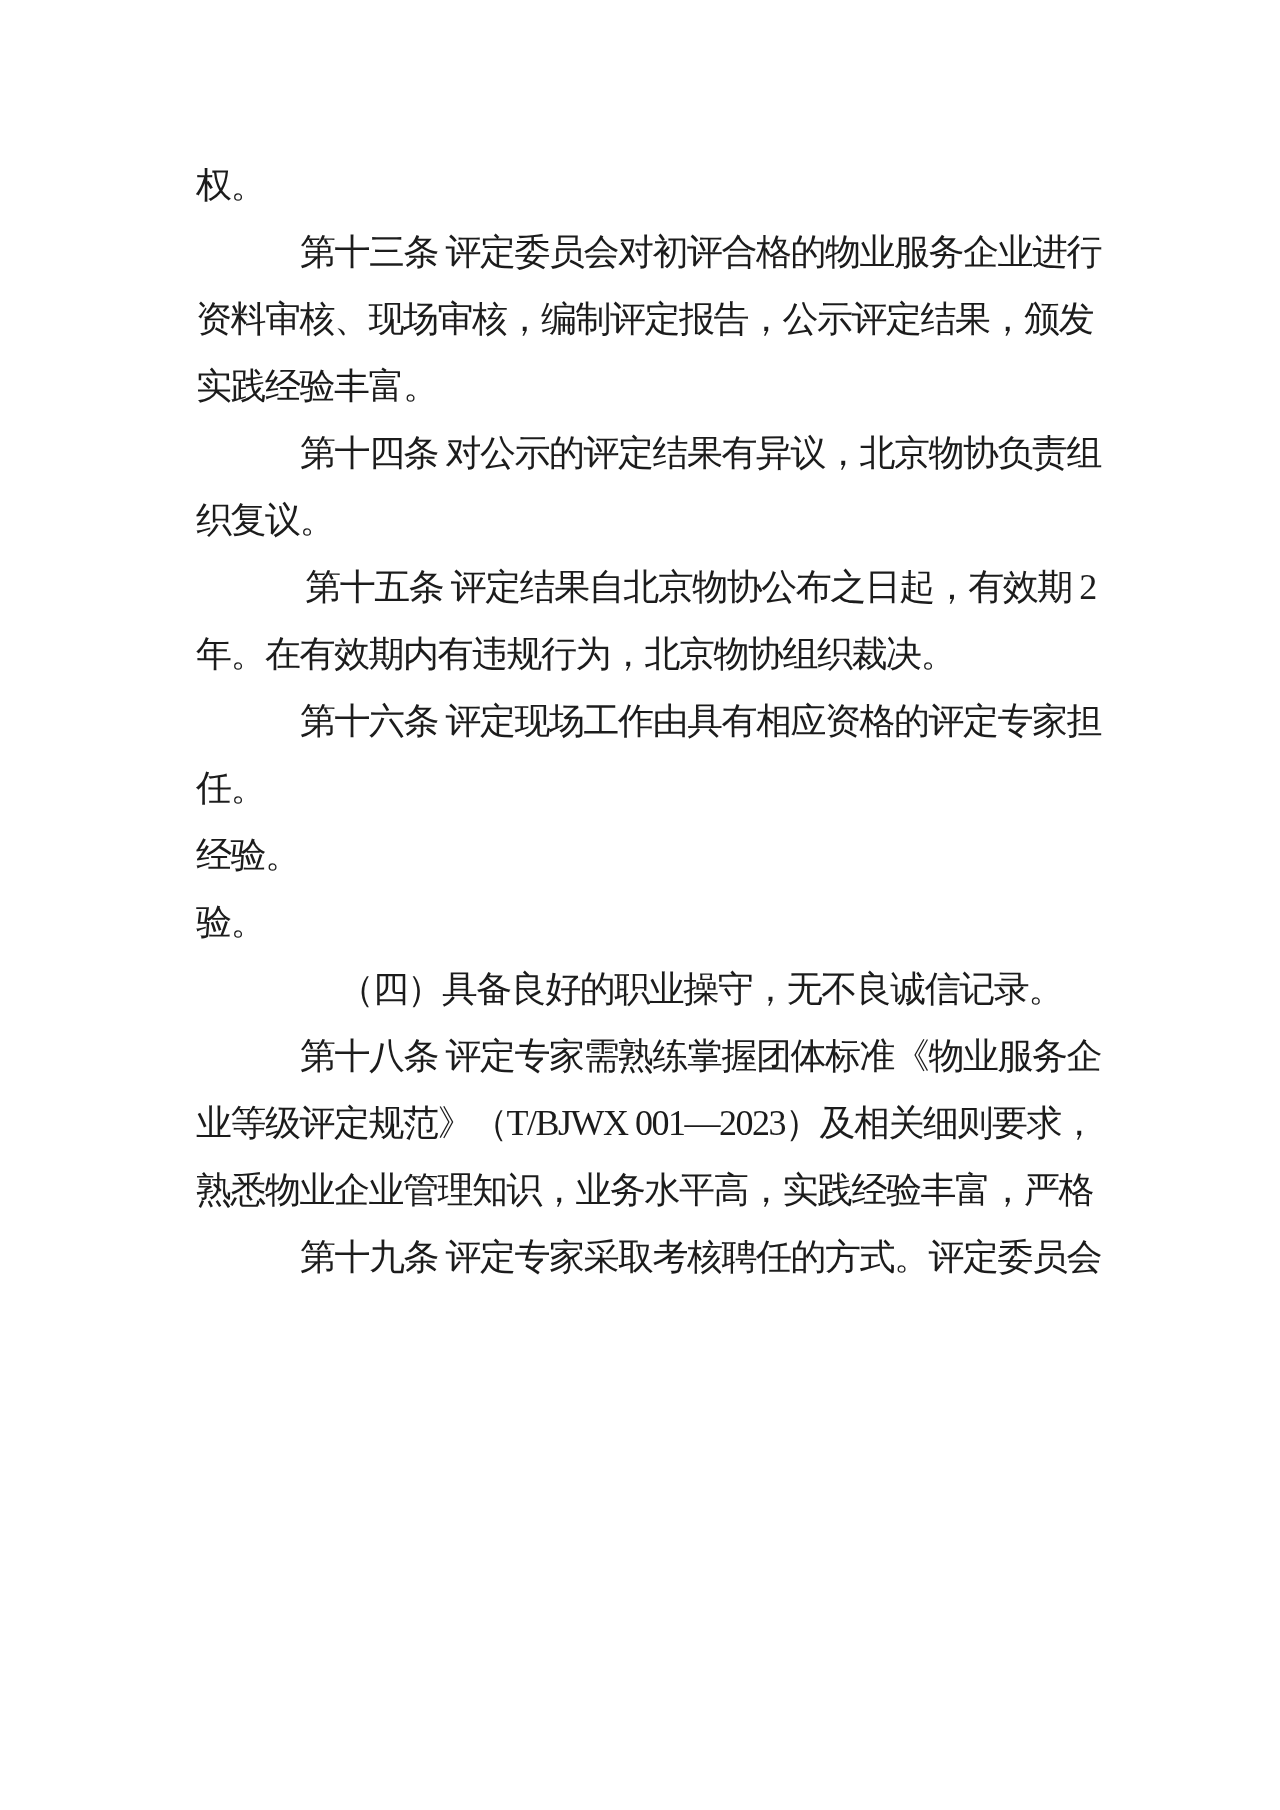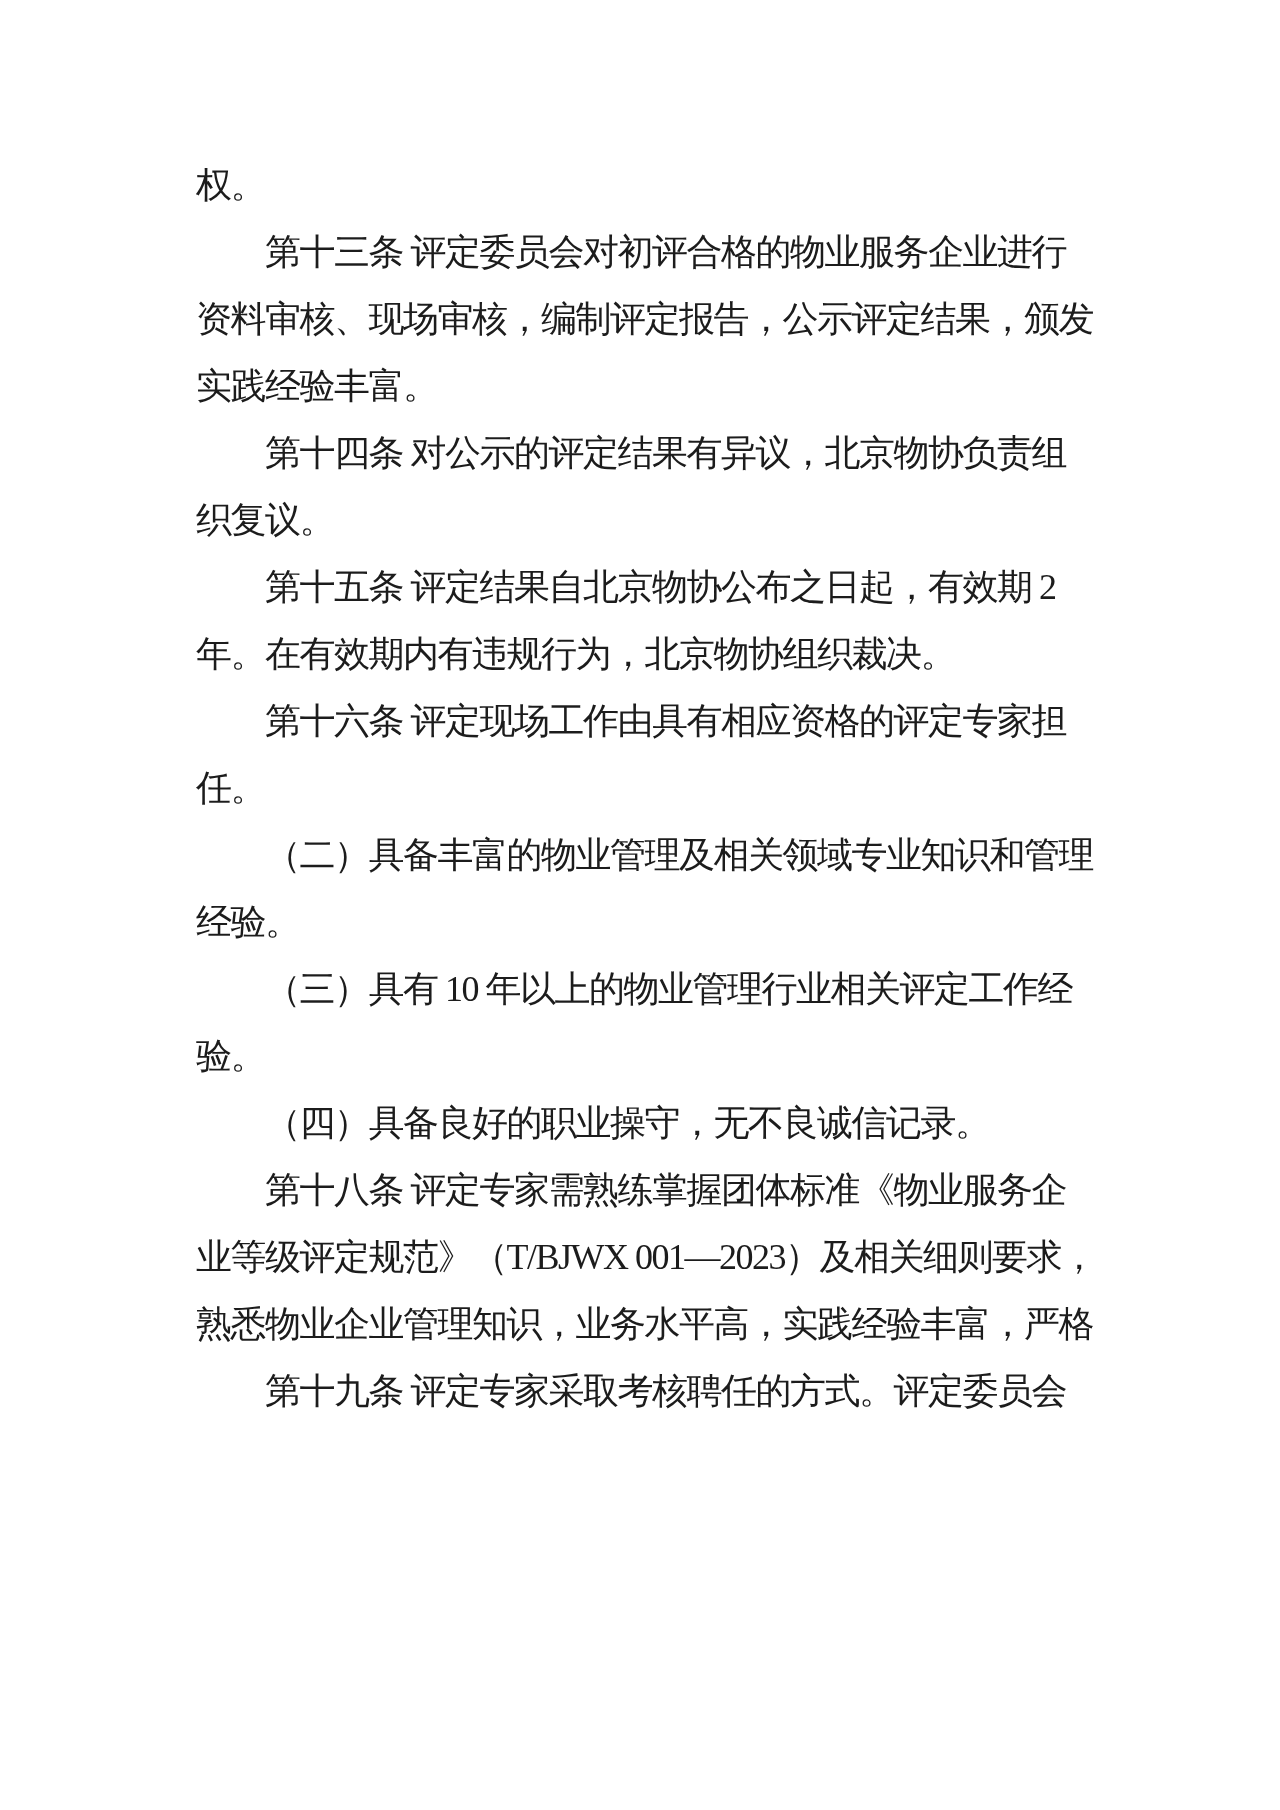--- a/index.html
+++ b/index.html
@@ -25,40 +25,39 @@
     letter-spacing: -1.5px;
     color: #1c1c1c;
   }
   .line {
     height: 67px;
     white-space: pre;
     text-indent: 0;
   }
   .line.indent {
     text-indent: 69px;
+    text-align: center;
   }
 </style>
 </head>
 <body>
 
 <div class="page" style="background: rgb(255, 255, 255);">
   <div class="text-block" style="color: rgb(28, 28, 28);">
       <div class="line">权。</div>
       <div class="line indent">第十三条 评定委员会对初评合格的物业服务企业进行</div>
       <div class="line">资料审核、现场审核，编制评定报告，公示评定结果，颁发</div>
       <div class="line">实践经验丰富。</div>
       <div class="line indent">第十四条 对公示的评定结果有异议，北京物协负责组</div>
       <div class="line">织复议。</div>
       <div class="line indent">第十五条 评定结果自北京物协公布之日起，有效期 2</div>
       <div class="line">年。在有效期内有违规行为，北京物协组织裁决。</div>
       <div class="line indent">第十六条 评定现场工作由具有相应资格的评定专家担</div>
       <div class="line">任。</div>
-      <div class="line indent">（二）具备丰富的物业管理及相关领域专业知识和管理</div>
       <div class="line">经验。</div>
-      <div class="line indent">（三）具有 10 年以上的物业管理行业相关评定工作经</div>
       <div class="line">验。</div>
       <div class="line indent">（四）具备良好的职业操守，无不良诚信记录。</div>
       <div class="line indent">第十八条 评定专家需熟练掌握团体标准《物业服务企</div>
       <div class="line">业等级评定规范》（T/BJWX 001—2023）及相关细则要求，</div>
       <div class="line">熟悉物业企业管理知识，业务水平高，实践经验丰富，严格</div>
       <div class="line indent">第十九条 评定专家采取考核聘任的方式。评定委员会</div>
     </div>
 </div>
 
 </body></html>

